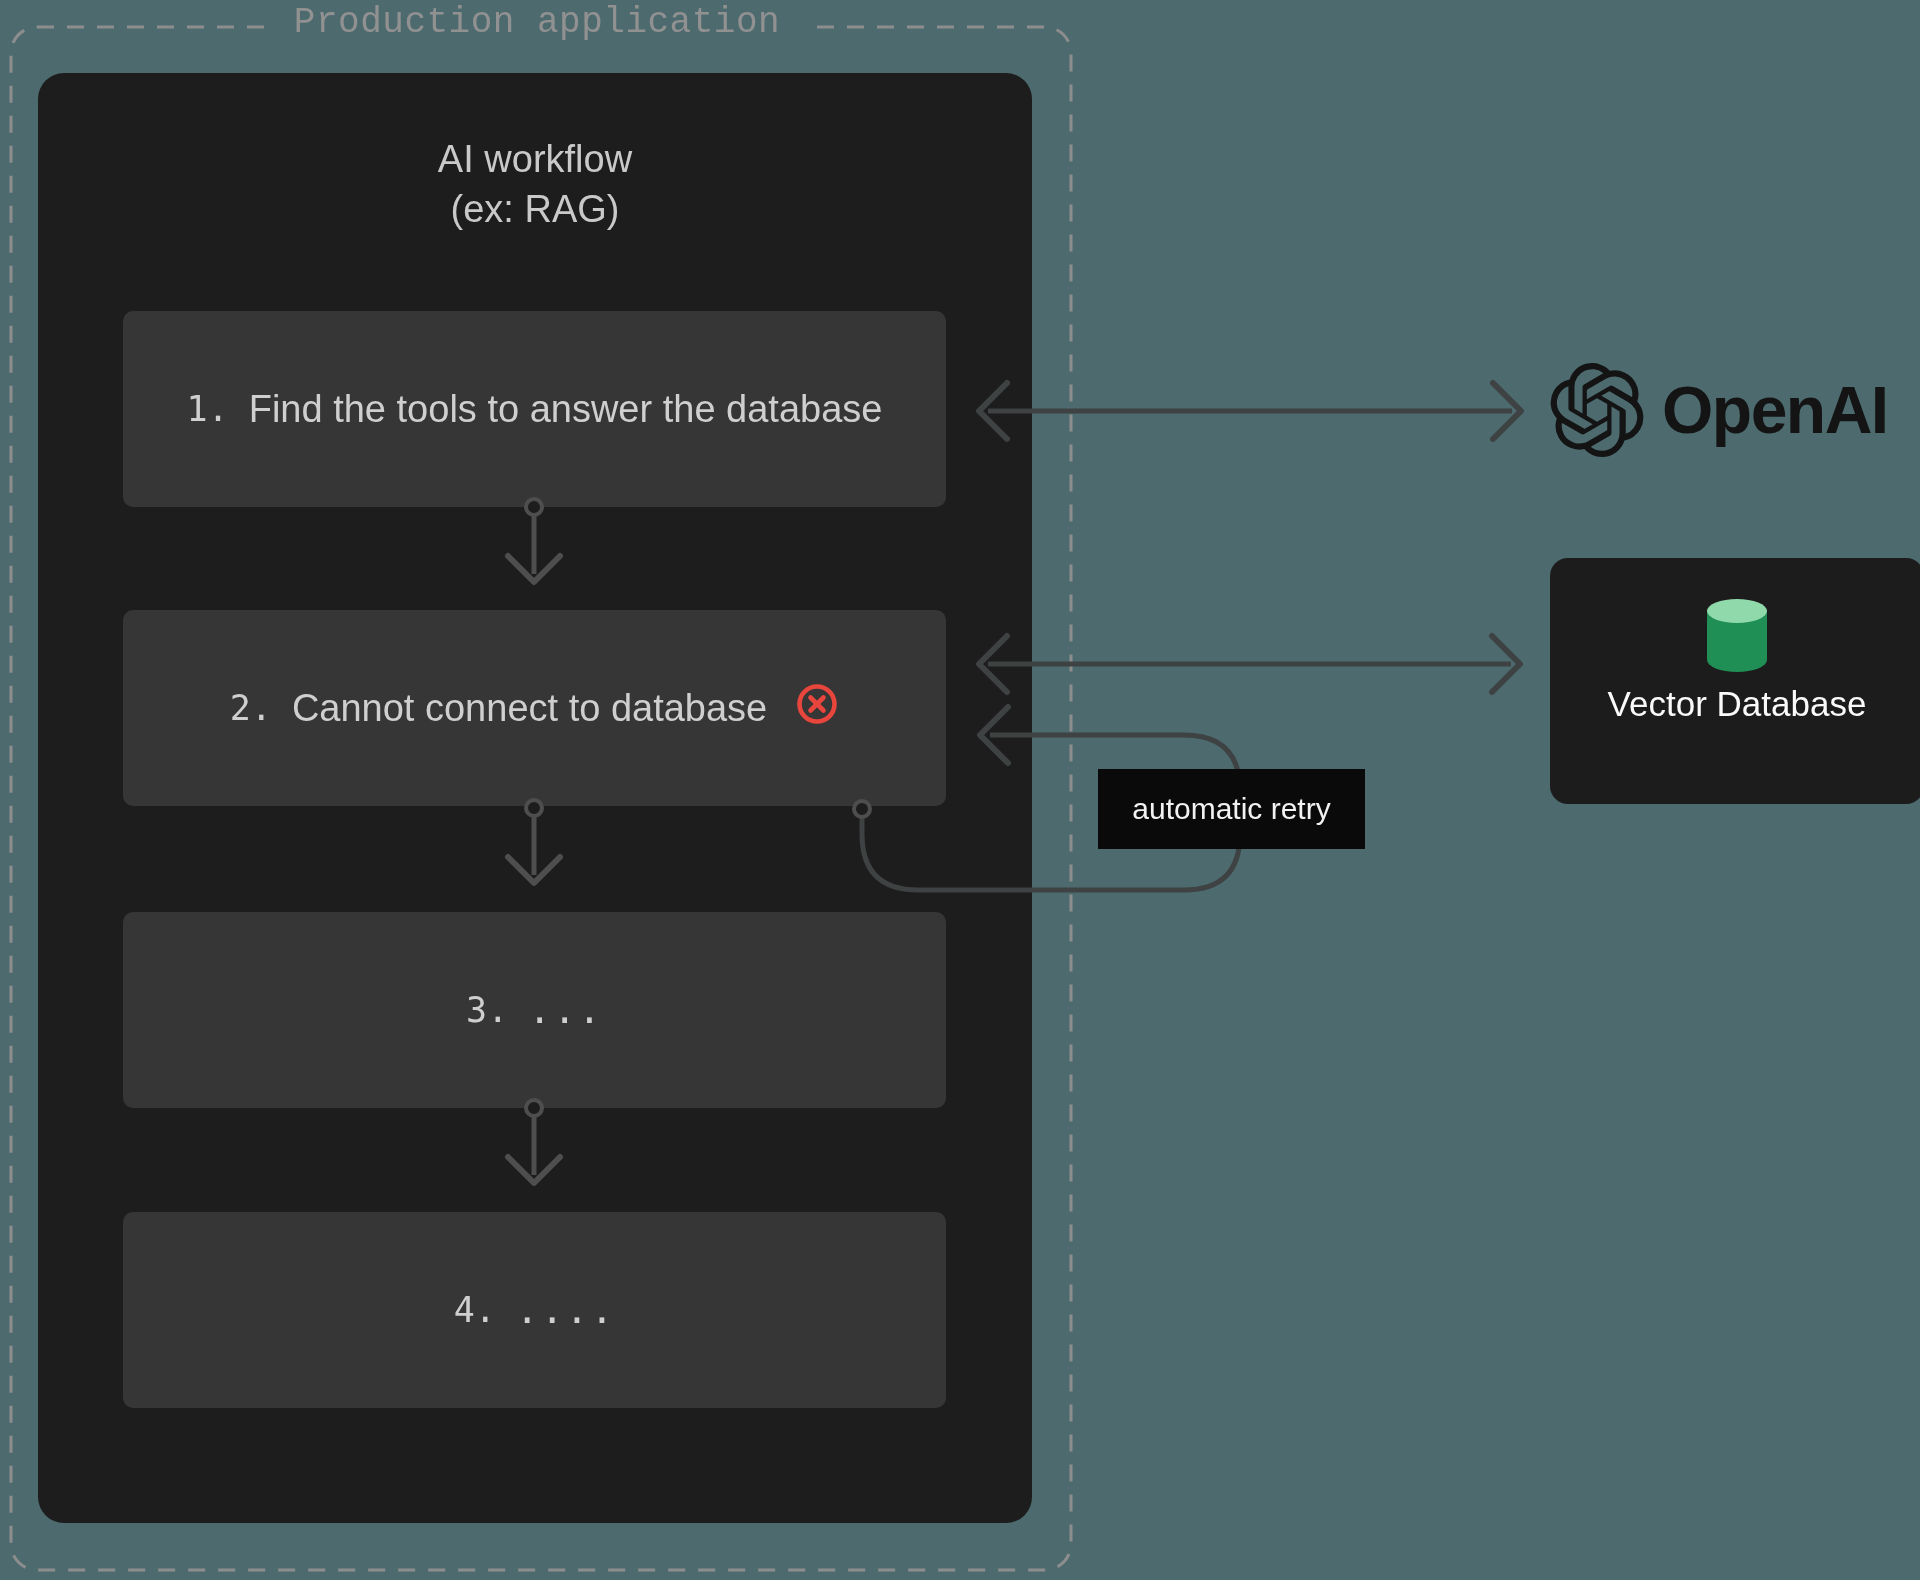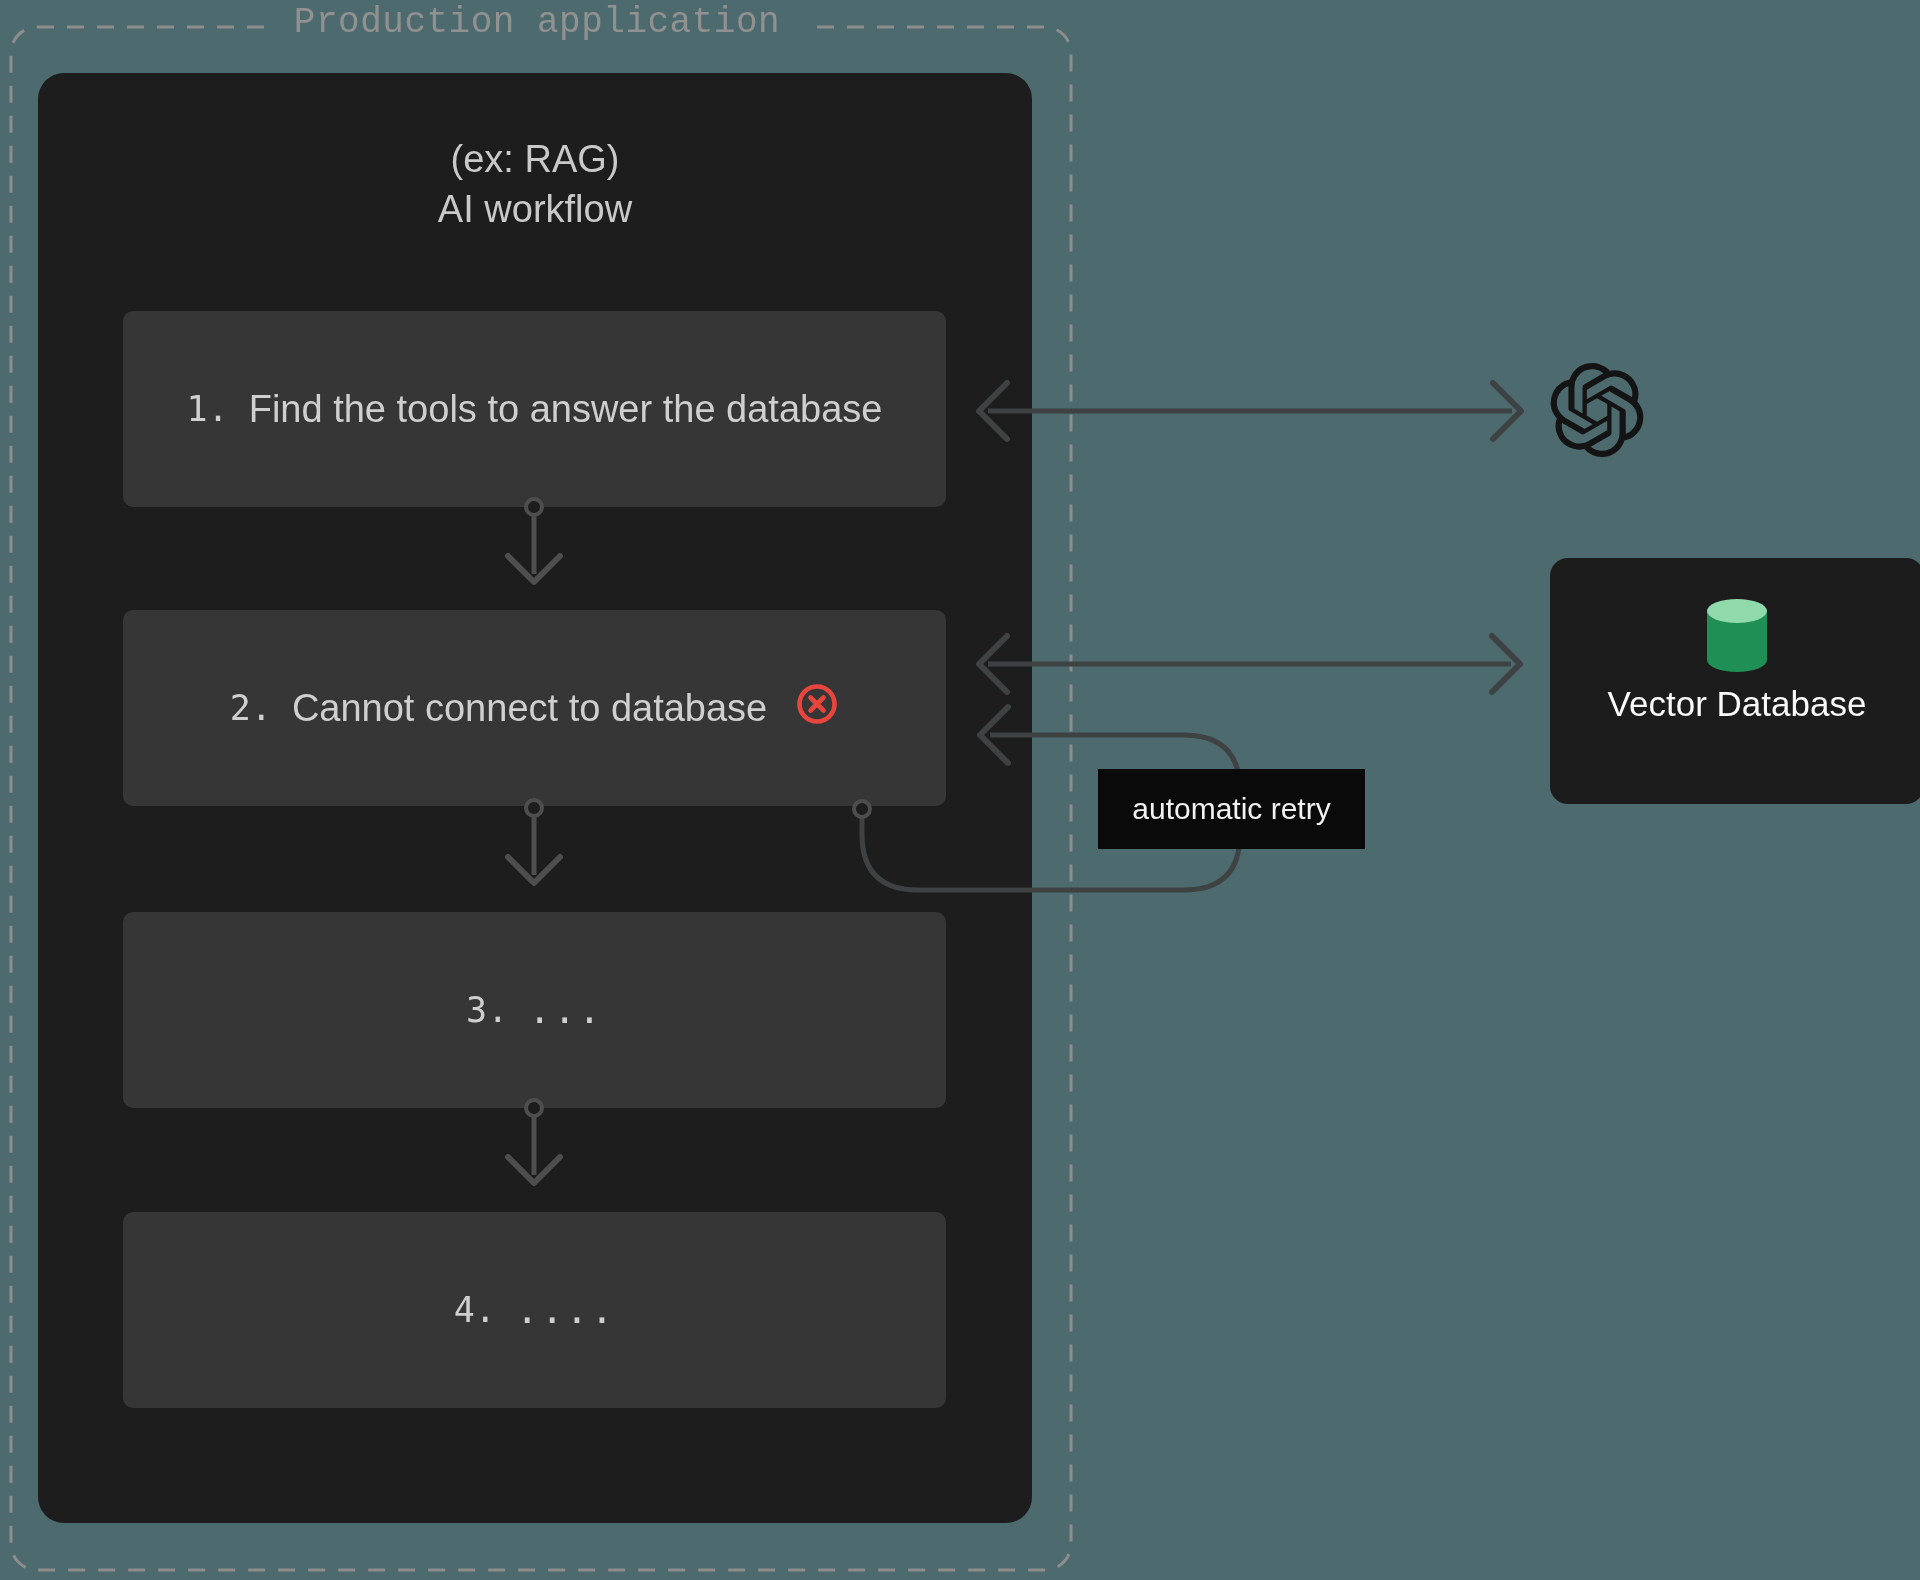--- a/index.html
+++ b/index.html
@@ -57,22 +57,22 @@
   #vectordb-label{margin-top:10px;color:#FAFAFA;font-size:35px;white-space:nowrap;}
 </style>
 </head>
 <body>
 
 <div class="abs" id="production-label">Production application</div>
 
 <div class="abs" id="workflow-panel"></div>
 
 <div class="abs" id="workflow-title">
+  <div>AI workflow</div>
   <div>(ex: RAG)</div>
-  <div>AI workflow</div>
 </div>
 
 <div class="abs step" id="step-1">
   <span class="num">1.</span>
   <span>Find the tools to answer the database</span>
 </div>
 
 <div class="abs step" id="step-2">
   <span class="num">2.</span>
   <span>Cannot connect to database</span>
@@ -137,20 +137,21 @@
 </svg>
 
 <div class="abs" id="retry-label">automatic retry</div>
 
 <div class="abs" id="openai-logo">
   <span style="display:inline-flex;">
     <svg width="94" height="96" viewBox="0 0 24 24" fill="#141414">
       <path d="M22.2819 9.8211a5.9847 5.9847 0 0 0-.5157-4.9108 6.0462 6.0462 0 0 0-6.5098-2.9A6.0651 6.0651 0 0 0 4.9807 4.1818a5.9847 5.9847 0 0 0-3.9977 2.9 6.0462 6.0462 0 0 0 .7427 7.0966 5.98 5.98 0 0 0 .511 4.9107 6.051 6.051 0 0 0 6.5146 2.9001A5.9847 5.9847 0 0 0 13.2599 24a6.0557 6.0557 0 0 0 5.7718-4.2058 5.9894 5.9894 0 0 0 3.9977-2.9001 6.0557 6.0557 0 0 0-.7475-7.073zM13.2599 22.4301a4.4755 4.4755 0 0 1-2.8764-1.0408l.1419-.0804 4.7783-2.7582a.7948.7948 0 0 0 .3927-.6813v-6.7369l2.02 1.1686a.071.071 0 0 1 .038.052v5.5826a4.504 4.504 0 0 1-4.4945 4.4944zm-9.6607-4.1254a4.4708 4.4708 0 0 1-.5346-3.0137l.142.0852 4.783 2.7582a.7712.7712 0 0 0 .7806 0l5.8428-3.3685v2.3324a.0804.0804 0 0 1-.0332.0615L9.74 19.9502a4.4992 4.4992 0 0 1-6.1408-1.6464zM2.3408 7.8956a4.485 4.485 0 0 1 2.3655-1.9728V11.6a.7664.7664 0 0 0 .3879.6765l5.8144 3.3543-2.0201 1.1685a.0757.0757 0 0 1-.071 0l-4.8303-2.7865A4.504 4.504 0 0 1 2.3408 7.8956zm16.5963 3.8558L13.1038 8.364 15.1192 7.2a.0757.0757 0 0 1 .071 0l4.8303 2.7913a4.4944 4.4944 0 0 1-.6765 8.1042v-5.6772a.79.79 0 0 0-.407-.667zm2.0107-3.0231l-.142-.0852-4.7735-2.7818a.7759.7759 0 0 0-.7854 0L9.409 9.2297V6.8974a.0662.0662 0 0 1 .0284-.0615l4.8303-2.7866a4.4992 4.4992 0 0 1 6.6802 4.66zM8.3065 12.863l-2.02-1.1638a.0804.0804 0 0 1-.038-.0567V6.0742a4.4992 4.4992 0 0 1 7.3757-3.4537l-.142.0805L8.704 5.459a.7948.7948 0 0 0-.3927.6813zm1.0976-2.3654l2.602-1.4998 2.6069 1.4998v2.9994l-2.5974 1.4997-2.6067-1.4997Z"></path>
     </svg>
   </span>
+  <span id="openai-wordmark">OpenAI</span>
 </div>
 
 <div class="abs" id="vectordb-card">
   <span class="cyl" style="display:inline-flex;">
     <svg width="64" height="76" viewBox="0 0 64 76">
       <path d="M2 13 L2 62 A30 12 0 0 0 62 62 L62 13 Z" fill="#1F8F55"></path>
       <ellipse cx="32" cy="13" rx="30" ry="12" fill="#90D9AB"></ellipse>
     </svg>
   </span>
   <div id="vectordb-label">Vector Database</div>

